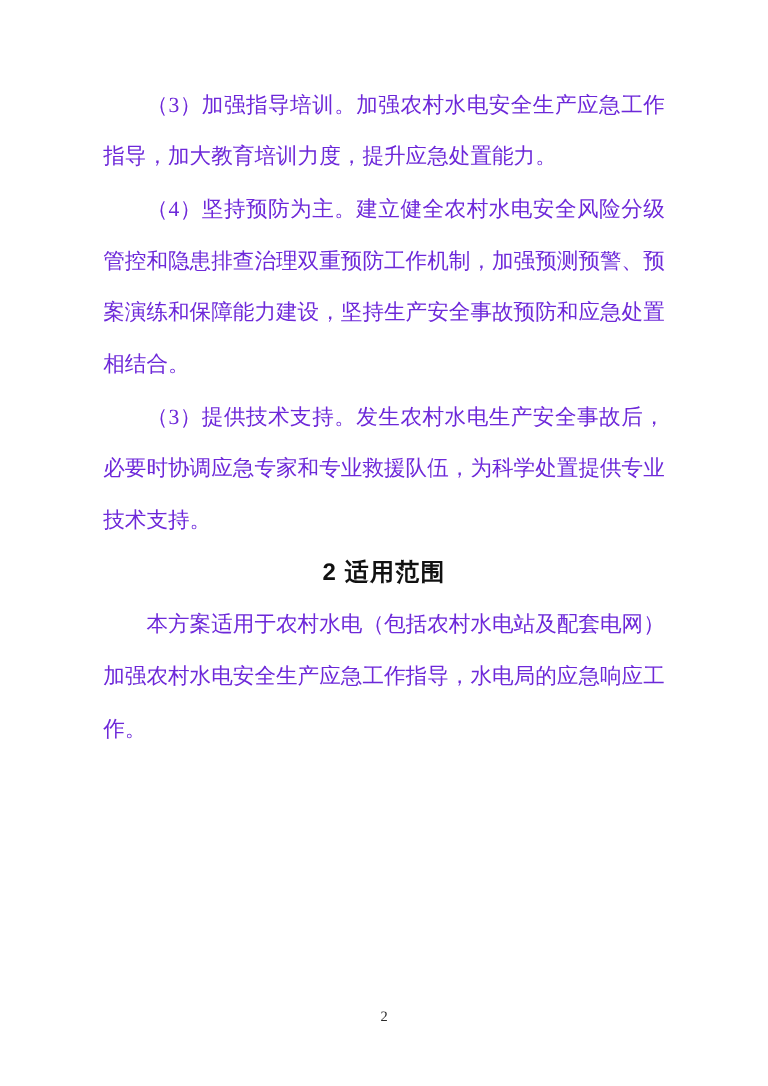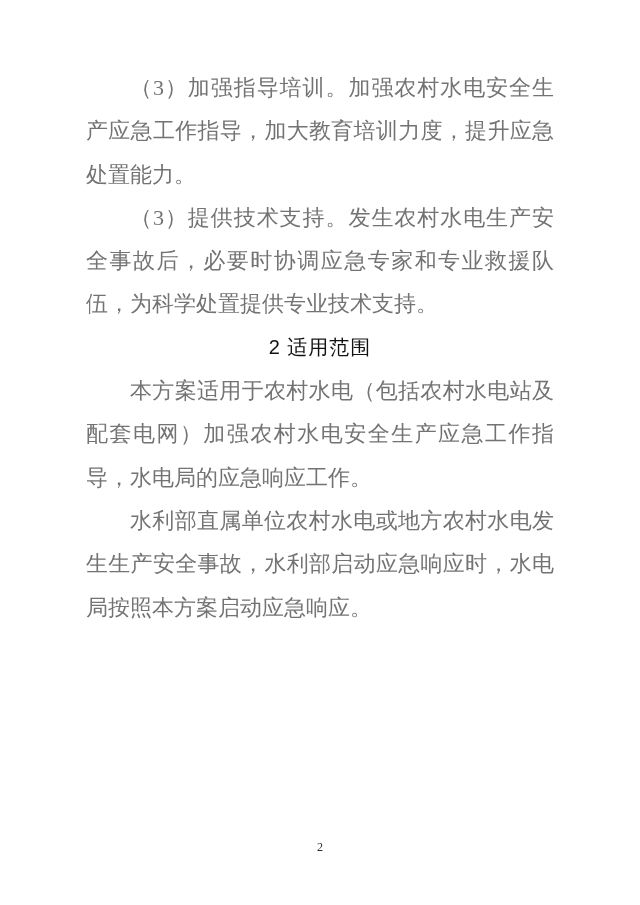--- a/index.html
+++ b/index.html
@@ -16,34 +16,34 @@
     color: #1f1f1f;
   }
   .doc-content {
     position: absolute;
     left: 86px;
     top: 66px;
     width: 468px;
   }
   .para {
     margin: 0;
-    font-size: 22px;
+    font-size: 18px;
     line-height: 43.3px;
     text-align: justify;
     text-justify: inter-ideograph;
     text-indent: 2em;
     letter-spacing: 0;
     word-break: break-all;
-    color: #737373;
+    color: #6d28d9;
   }
   .heading {
     margin: 0;
     font-family: "Liberation Sans", sans-serif;
     font-size: 20px;
-    font-weight: 400;
+    font-weight: 700;
     line-height: 43.3px;
     text-align: center;
     color: #111111;
     letter-spacing: 1px;
   }
   .page-number {
     position: absolute;
     left: 0;
     right: 0;
     bottom: 50px;
@@ -51,19 +51,19 @@
     font-size: 12px;
     color: #2a2a2a;
     font-family: "Liberation Serif", serif;
   }
 </style>
 </head>
 <body>
 
 <div class="doc-content">
   <p class="para">（3）加强指导培训。加强农村水电安全生产应急工作指导，加大教育培训力度，提升应急处置能力。</p>
+  <p class="para">（4）坚持预防为主。建立健全农村水电安全风险分级管控和隐患排查治理双重预防工作机制，加强预测预警、预案演练和保障能力建设，坚持生产安全事故预防和应急处置相结合。</p>
   <p class="para">（3）提供技术支持。发生农村水电生产安全事故后，必要时协调应急专家和专业救援队伍，为科学处置提供专业技术支持。</p>
   <h2 class="heading">2 适用范围</h2>
   <p class="para">本方案适用于农村水电（包括农村水电站及配套电网）加强农村水电安全生产应急工作指导，水电局的应急响应工作。</p>
-  <p class="para">水利部直属单位农村水电或地方农村水电发生生产安全事故，水利部启动应急响应时，水电局按照本方案启动应急响应。</p>
 </div>
 
 <div class="page-number">2</div>
 
 </body></html>

